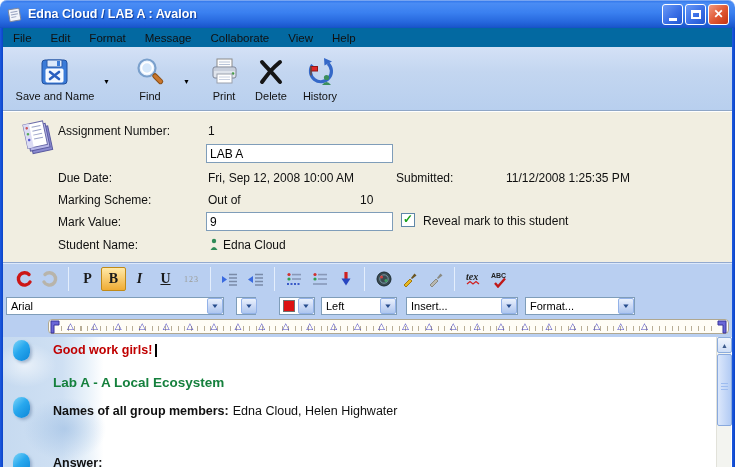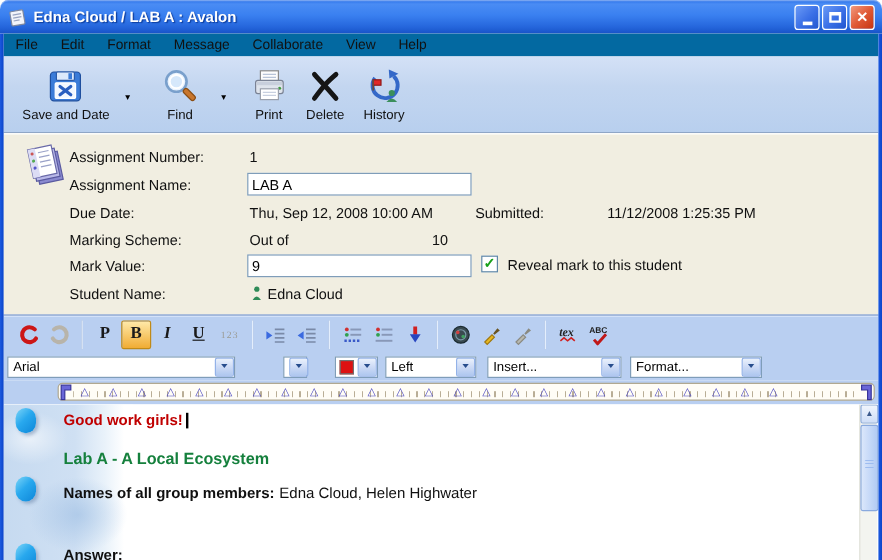--- a/index.html
+++ b/index.html
@@ -145,21 +145,21 @@
 
   <div class="toolbar">
     <div class="tbi" style="left:4px;width:96px;">
       <svg width="32" height="34" viewBox="0 0 32 32">
         <rect x="3" y="4" width="25" height="24" rx="3" fill="#3a7bd8" stroke="#1f4f9e"></rect>
         <rect x="8" y="4" width="15" height="7" rx="1" fill="#dce9fb" stroke="#2a5aa8"></rect>
         <rect x="18" y="5" width="3" height="5" fill="#3a7bd8"></rect>
         <rect x="7" y="13" width="17" height="13" rx="1" fill="#f2f7ff" stroke="#ffffff"></rect>
         <path d="M11 16 l9 7 M20 16 l-9 7" stroke="#2a5fc0" stroke-width="2.6" stroke-linecap="round"></path>
       </svg>
-      <span class="tb-label">Save and Date</span>
+      <span class="tb-label">Save and Name</span>
     </div>
     <span class="tb-caret" style="left:100px;">▼</span>
     <div class="tbi" style="left:118px;width:58px;">
       <svg width="32" height="34" viewBox="0 0 32 32">
         <circle cx="13" cy="12" r="8.5" fill="#eaf3fe" stroke="#7aa0cc" stroke-width="2.2"></circle>
         <circle cx="13" cy="12" r="5.5" fill="#d6e8fb" stroke="#ffffff" stroke-width="1.5"></circle>
         <rect x="0" y="-2.2" width="12" height="4.4" rx="2" fill="#c9762c" stroke="#8a4e14" transform="translate(19.5 18.5) rotate(45)"></rect>
       </svg>
       <span class="tb-label">Find</span>
     </div>
@@ -203,24 +203,23 @@
         <rect x="5" y="2" width="20" height="24" fill="#ffffff" stroke="#6a6aa8"></rect>
         <rect x="5" y="2" width="6" height="24" fill="#dcdcf4"></rect>
         <circle cx="8" cy="6" r="1.3" fill="#cc5555"></circle>
         <circle cx="8" cy="12" r="1.3" fill="#55aa55"></circle>
         <circle cx="8" cy="18" r="1.3" fill="#5555cc"></circle>
         <path d="M13 6 h9 M13 10 h9 M13 14 h9 M13 18 h9" stroke="#9aa2c8" fill="none"></path>
       </g>
     </svg>
     <span class="fl" style="top:13px;">Assignment Number:</span>
     <span class="fv" style="left:205px;top:13px;">1</span>
-    <span class="fl" style="top:36px;">Assignment Name:</span>
     <input class="xp-input" style="left: 203px; top: 33px; width: 187px;" value="LAB A">
     <span class="fl" style="top:60px;">Due Date:</span>
-    <span class="fv" style="left:205px;top:60px;">Thu, Sep 12, 2008 10:00 AM</span>
+    <span class="fv" style="left:205px;top:60px;">Fri, Sep 12, 2008 10:00 AM</span>
     <span class="fv" style="left:393px;top:60px;">Submitted:</span>
     <span class="fv" style="left:503px;top:60px;">11/12/2008 1:25:35 PM</span>
     <span class="fl" style="top:82px;">Marking Scheme:</span>
     <span class="fv" style="left:205px;top:82px;">Out of</span>
     <span class="fv" style="left:357px;top:82px;">10</span>
     <span class="fl" style="top:104px;">Mark Value:</span>
     <input class="xp-input" style="left: 203px; top: 101px; width: 187px;" value="9">
     <div class="xp-check" style="left:398px;top:102px;">
       <span>✓</span>
     </div>
@@ -329,21 +328,21 @@
     </div>
     <div class="fmt-btn">
       <svg width="20" height="18" viewBox="0 0 20 18">
         <text x="1" y="7.5" font-size="7" font-weight="bold" fill="#222" font-family="Liberation Sans, sans-serif">ABC</text>
         <path d="M5 13 l3 3.5 7 -8" stroke="#c01818" stroke-width="2.4" fill="none"></path>
       </svg>
     </div>
   </div>
 
   <div class="fontbar">
-    <div class="dd" style="left:3px;width:190px;">
+    <div class="dd" style="left:3px;width:218px;">
       <span class="dd-val">Arial</span>
       <span class="dd-btn">
           <span class="dd-chev">▼</span>
         </span>
     </div>
     <div class="dd" style="left:233px;width:20px;">
       <span class="dd-val">12</span>
       <span class="dd-btn">
           <span class="dd-chev">▼</span>
         </span>

